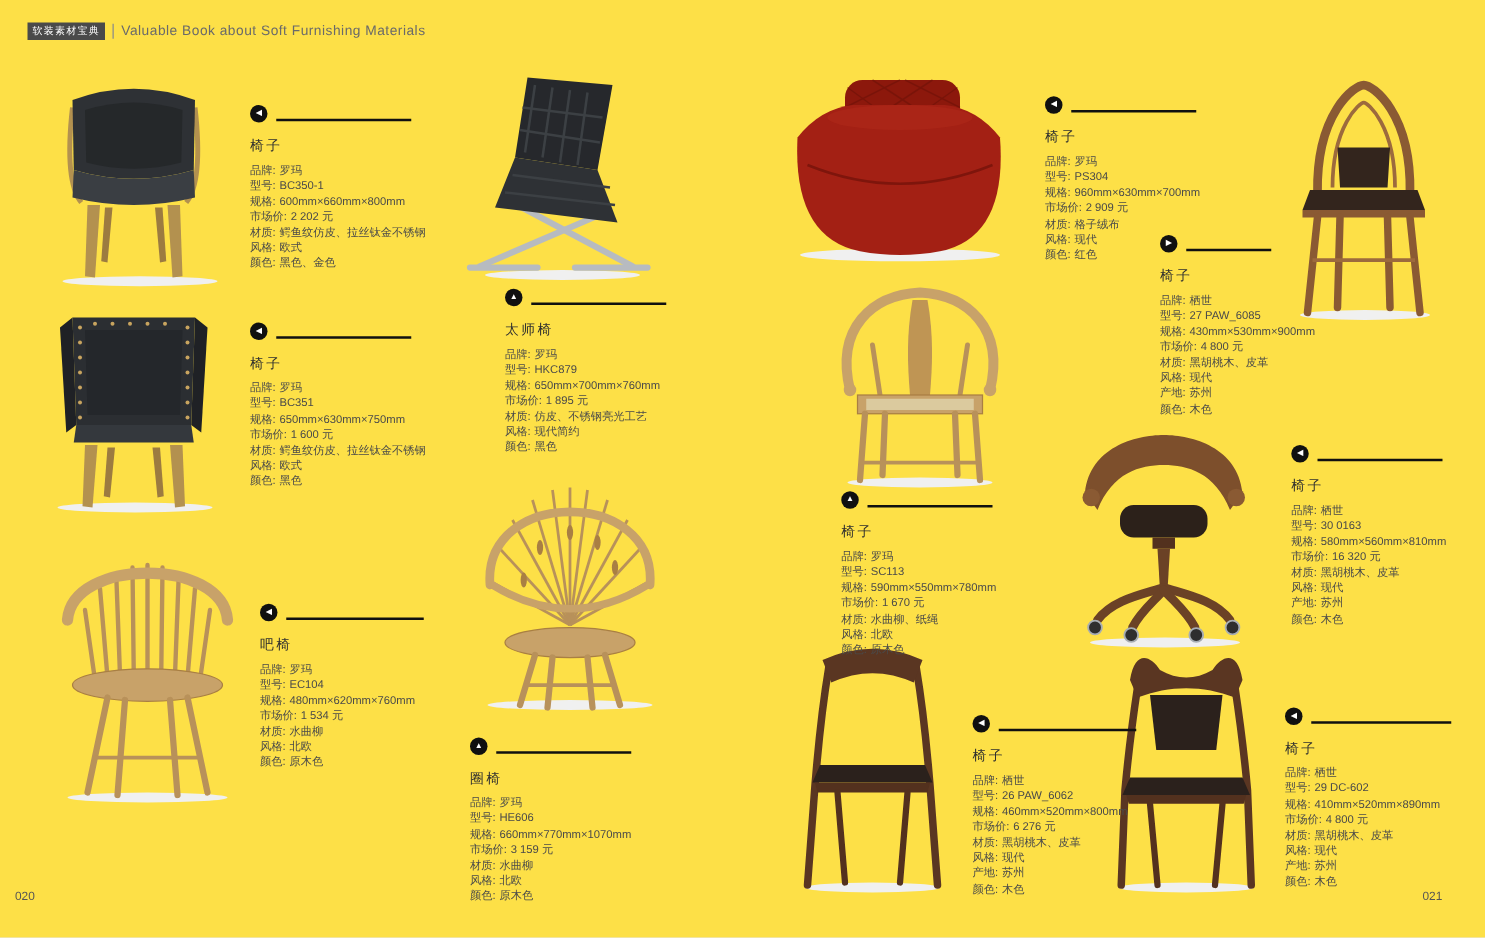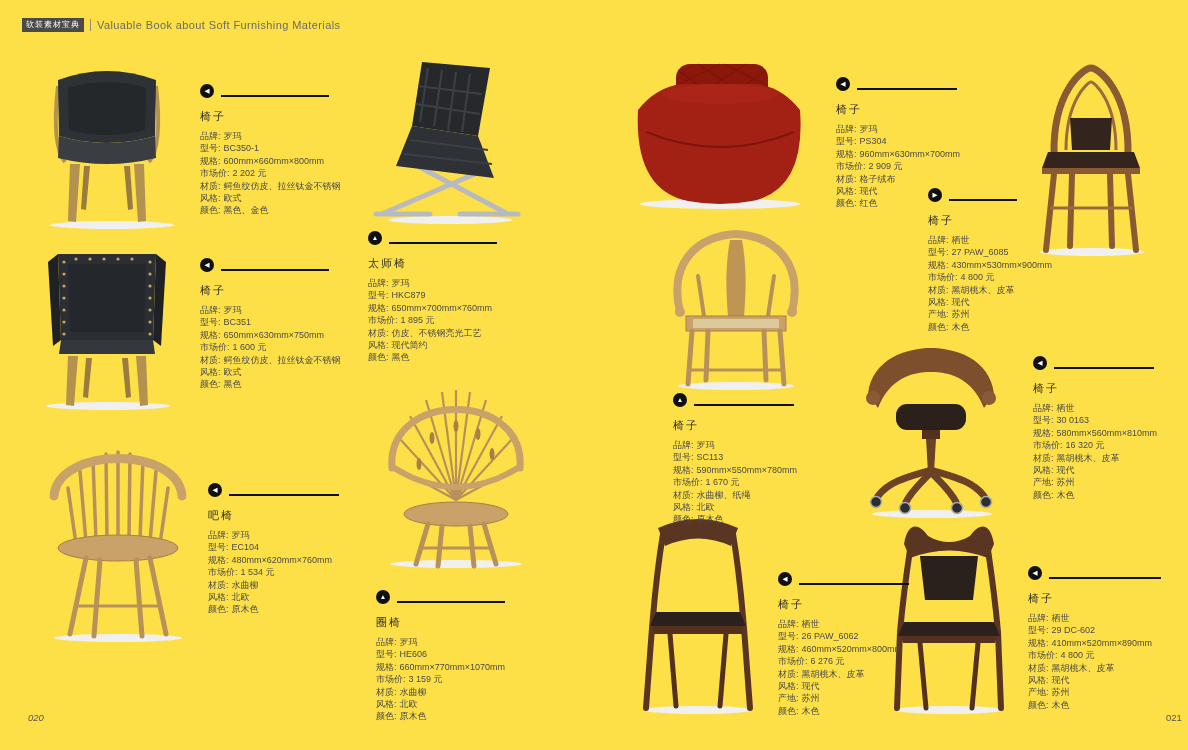--- a/index.html
+++ b/index.html
@@ -5,21 +5,21 @@
   html,body{margin:0;padding:0;background:#e8e8e8;}
   .page{position:relative;width:1188px;height:750px;background:#fde047;overflow:hidden;
         font-family:"Liberation Sans","DejaVu Sans",sans-serif;color:#3f3f3f;}
   
   .header{position:absolute;left:22px;top:18px;display:flex;align-items:center;gap:6px;}
   .badge{background:#4a4a4a;color:#fff;font-size:8px;line-height:14px;padding:0 4px;letter-spacing:1px;}
   .hdr-divider{width:1px;height:12px;background:#8a8a8a;}
   .hdr-title{font-size:11px;color:#6a6a6a;letter-spacing:0.4px;}
   
   .pageno{position:absolute;top:712px;font-size:9.5px;color:#555;}
-  .pageno.left{left:28px;font-style:italic;} .pageno.right{left:1138px;margin-left:28px;}
+  .pageno.left{left:12px;} .pageno.right{left:1138px;}
   
   .block{position:absolute;}
   .block-head{display:flex;align-items:flex-end;gap:7px;height:14px;}
   .dir-icon{display:inline-block;width:14px;height:14px;border-radius:50%;background:#101010;color:#fff;
             font-size:6.5px;line-height:14px;text-align:center;}
   .head-rule{height:2px;background:#101010;width:var(--rw,108px);margin-bottom:1px;}
   .block-title{font-size:11px;letter-spacing:2px;margin-top:11px;color:#2f2f2f;}
   .fields{margin-top:6px;font-size:9px;line-height:12.4px;color:#4a4a4a;}
   .field-line{white-space:nowrap;}
   .f-label{margin-right:3px;}
@@ -340,21 +340,21 @@
     <div class="field-line"><span class="f-label">品牌:</span><span class="f-value">罗玛</span></div>
         <div class="field-line"><span class="f-label">型号:</span><span class="f-value">EC104</span></div>
         <div class="field-line"><span class="f-label">规格:</span><span class="f-value">480mm×620mm×760mm</span></div>
         <div class="field-line"><span class="f-label">市场价:</span><span class="f-value">1 534 元</span></div>
         <div class="field-line"><span class="f-label">材质:</span><span class="f-value">水曲柳</span></div>
         <div class="field-line"><span class="f-label">风格:</span><span class="f-value">北欧</span></div>
         <div class="field-line"><span class="f-label">颜色:</span><span class="f-value">原木色</span></div>
       </div>
   </div>
 
-  <div class="block" style="left:368px;top:231px;--rw:108px">
+  <div class="block" style="left:404px;top:231px;--rw:108px">
     <div class="block-head">
       <span class="dir-icon">▲</span>
       <span class="head-rule"></span>
     </div>
     <div class="block-title">太师椅</div>
     <div class="fields">
 
     <div class="field-line"><span class="f-label">品牌:</span><span class="f-value">罗玛</span></div>
         <div class="field-line"><span class="f-label">型号:</span><span class="f-value">HKC879</span></div>
         <div class="field-line"><span class="f-label">规格:</span><span class="f-value">650mm×700mm×760mm</span></div>

